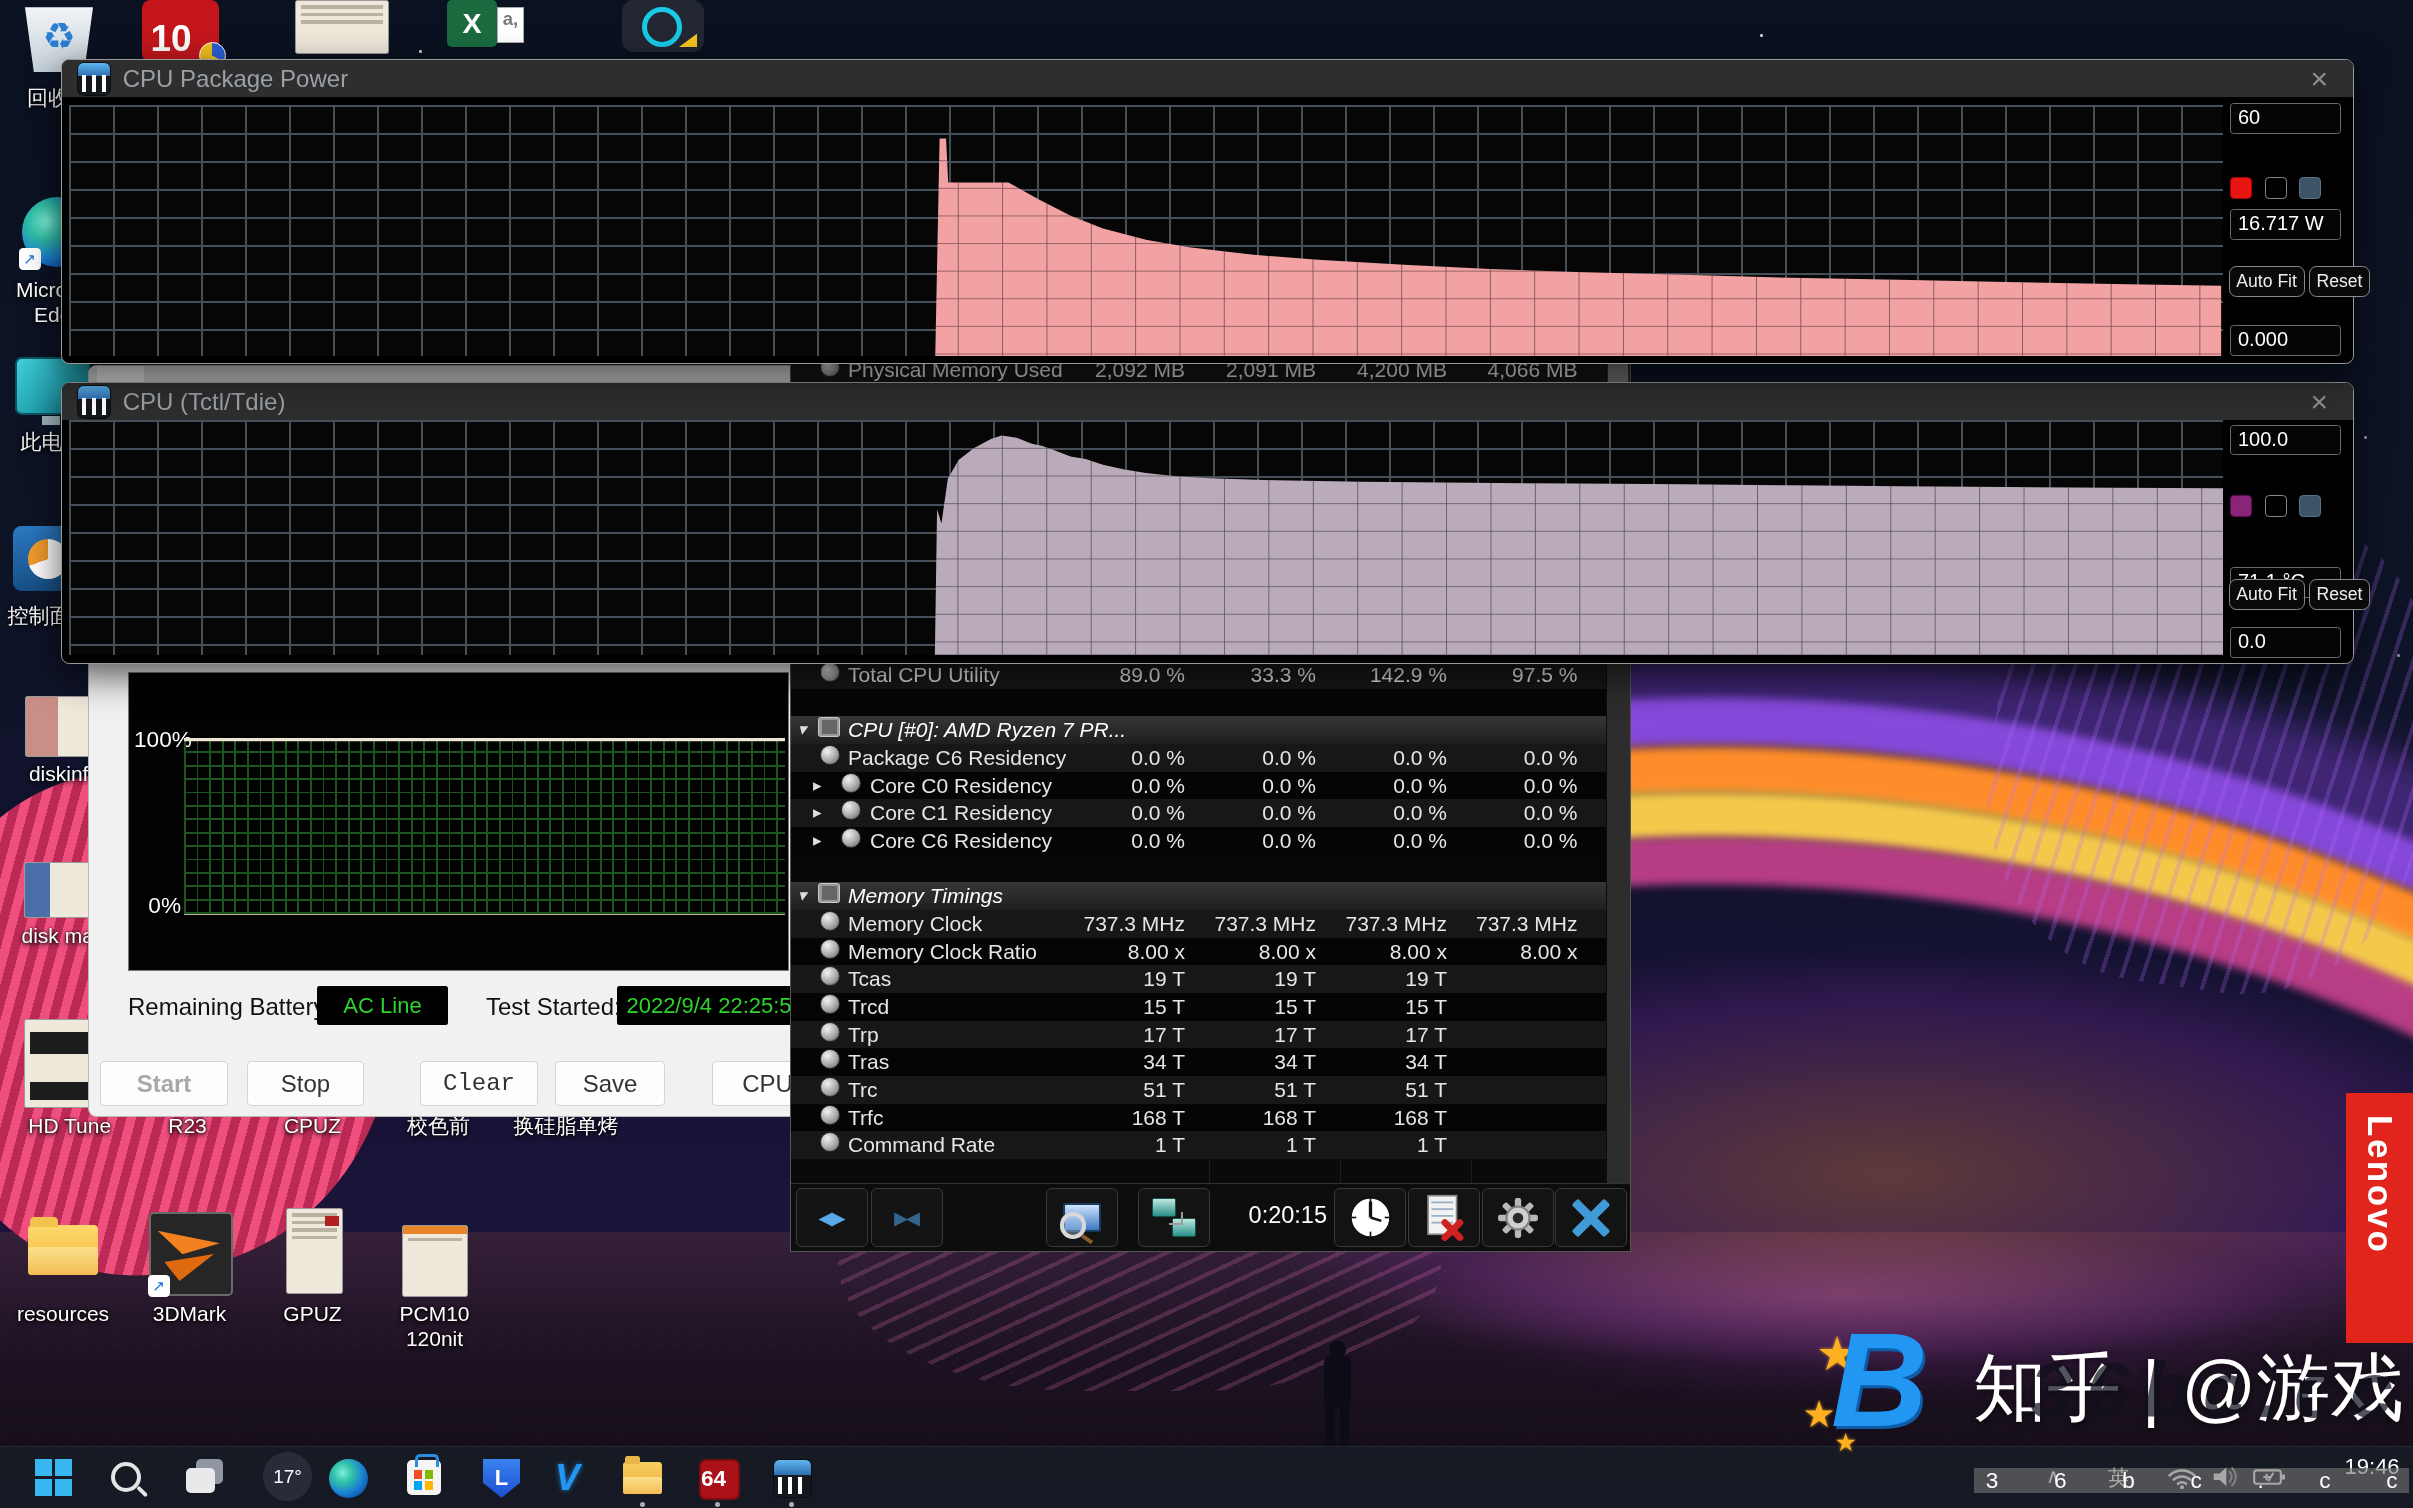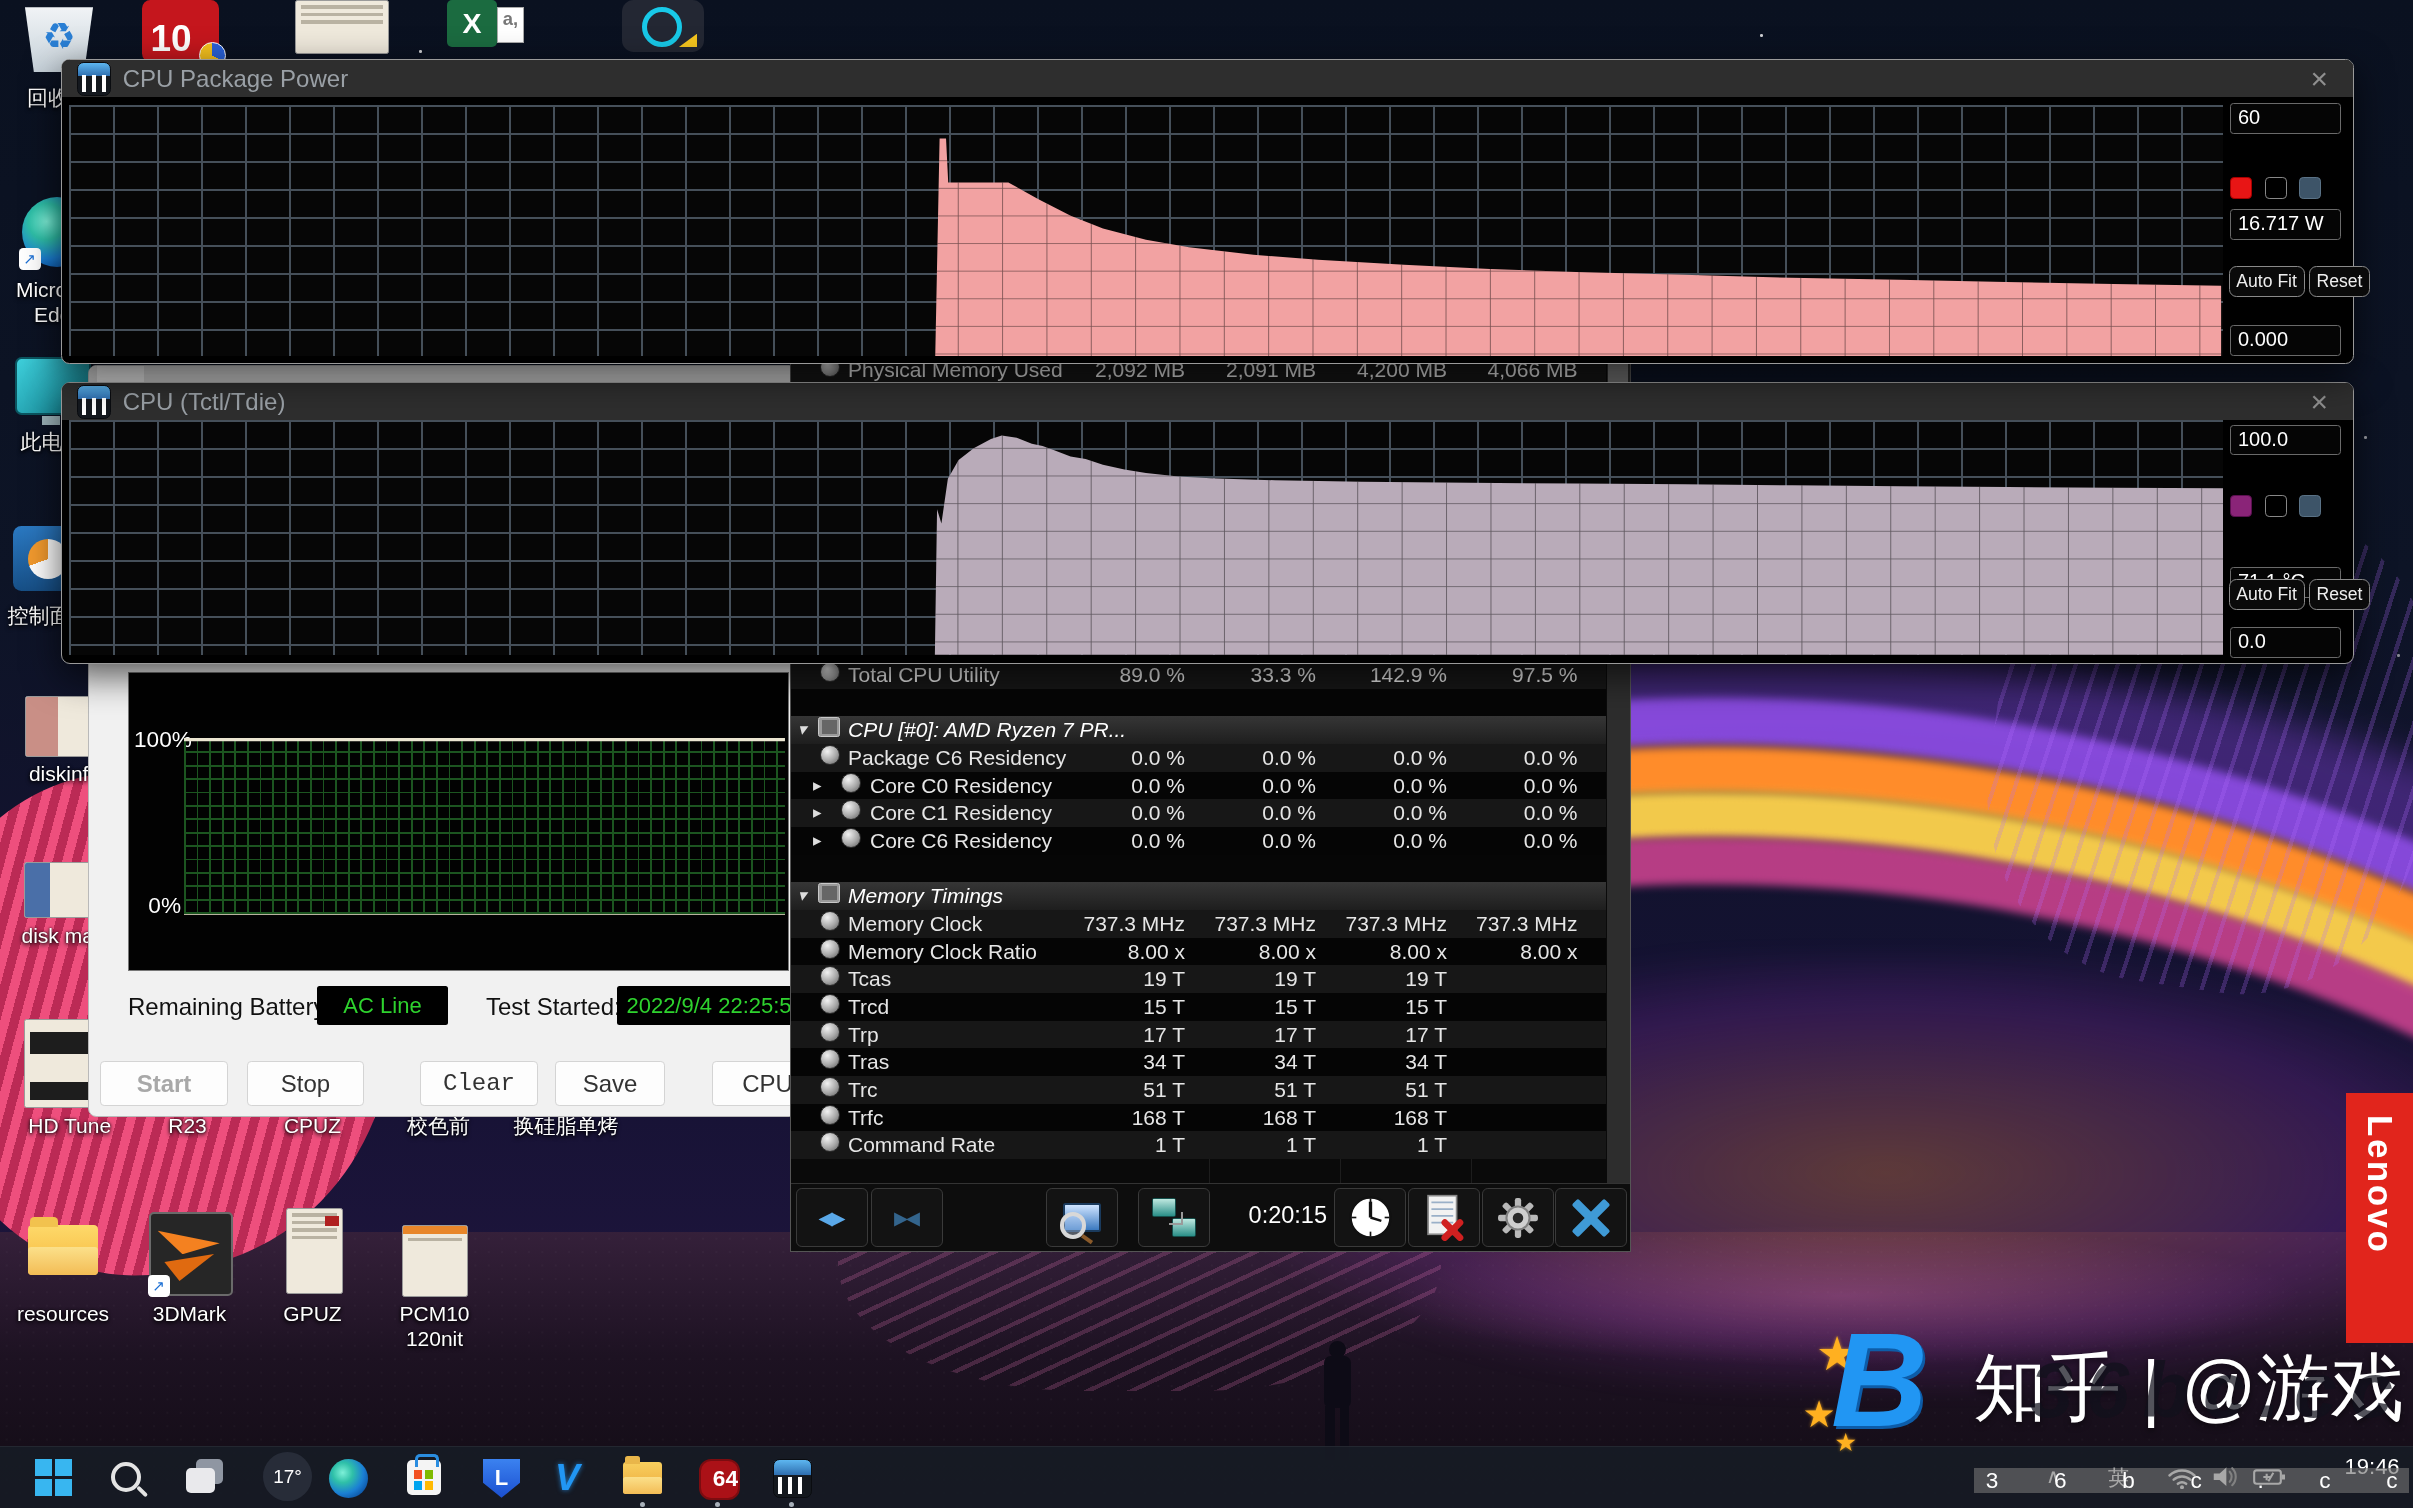--- a/index.html
+++ b/index.html
@@ -88,21 +88,21 @@
   .dmarkic .t2{position:absolute;left:13.4px;top:40px;width:54px;height:27px;background:#e06a10;clip-path:polygon(0 30%,92% 0,28% 100%);}
   .gpuzic{position:absolute;left:286px;top:1208px;width:55px;height:84px;z-index:1;}
   .gpuzic .r{position:absolute;right:3.4px;top:6.7px;width:13.4px;height:10px;background:#b02020;}
   .pcmic{position:absolute;left:402px;top:1225px;width:64px;height:70px;z-index:1;}
   .pcmic .o{position:absolute;left:0;top:0;width:100%;height:8.4px;background:#e8862a;}
 
   
   .gwin{position:absolute;left:61px;width:2291px;background:#000;border:1.7px solid #9a9a9a;border-radius:8.4px;
     box-shadow:0 11.7px 37px rgba(0,0,0,.65);}
   #win-power{top:59px;height:303px;z-index:50;}
-  #win-temp{top:382px;height:280px;z-index:40;border-radius:9px;}
+  #win-temp{top:382px;height:280px;z-index:40;}
   .tbar{height:37px;background:#2e2e2e;border-radius:6.7px 6.7px 0 0;display:flex;align-items:center;padding:0 15px;gap:11.7px;}
   .tbar .ttl{color:#9aa0a6;font-size:24px;}
   .wclose{position:absolute;right:18.4px;top:1.7px;color:#8f8f8f;font-size:30px;line-height:34px;padding:0 6.7px;}
   .hwico{width:32px;height:32px;border-radius:6.7px;border:1.7px solid #0a0c10;position:relative;overflow:hidden;
     background:linear-gradient(#5db6f0,#2f6fb0 40%,#14181e 42%);}
   .hwico .bars{position:absolute;left:4.2px;right:4.2px;bottom:2.5px;height:17px;
     background:repeating-linear-gradient(to right,#fff 0 4.2px,transparent 4.2px 10px);}
   .plot{position:absolute;left:6.7px;background:#060606;overflow:hidden;
     background-image:repeating-linear-gradient(to right,#454f59 0 1.7px,transparent 1.7px 44px),
                      repeating-linear-gradient(to bottom,#454f59 0 1.7px,transparent 1.7px 28px);}
@@ -186,22 +186,22 @@
   .store{position:relative;width:34px;height:35px;background:#f4f4f4;border-radius:5px;margin-top:1.7px;}
   .store::before{content:"";position:absolute;left:7.5px;top:-5.9px;width:18.4px;height:10px;border:3.4px solid #2a8de0;border-bottom:none;border-radius:5px 5px 0 0;}
   .store .sq{position:absolute;width:8.4px;height:8.4px;}
   .lshield{width:37px;height:39px;background:linear-gradient(#3b82f0,#1b4fd0);clip-path:polygon(0 0,100% 0,100% 62%,50% 100%,0 62%);
     display:flex;align-items:center;justify-content:center;color:#fff;font-weight:bold;font-size:22px;}
   .vic{color:#2196f3;font-size:37px;font-weight:bold;font-style:italic;line-height:37px;
     text-shadow:0 0 5px rgba(40,160,255,.7);}
   .tfolder{position:relative;width:39px;height:32px;margin-top:3.4px;background:linear-gradient(#f8cf5e,#eda93c);border-radius:3.4px;}
   .tfolder::before{content:"";position:absolute;left:1.7px;top:-5.9px;width:15px;height:7.5px;background:#e9b64a;border-radius:2.5px 2.5px 0 0;}
   .tfolder::after{content:"";position:absolute;left:0;bottom:0;width:100%;height:17px;background:linear-gradient(#fbe08a,#f3bc55);border-radius:2.5px;}
-  .b64{width:37px;height:37px;background:#ab1117;border:2.5px solid #7c0c10;border-radius:12px;color:#fff;
-    font-size:22.6px;font-weight:bold;display:flex;align-items:center;justify-content:flex-end;}
+  .b64{width:37px;height:37px;background:#ab1117;border:2.5px solid #7c0c10;border-radius:7px;color:#fff;
+    font-size:22.6px;font-weight:bold;display:flex;align-items:center;justify-content:flex-start;}
   .rundot{position:absolute;top:55px;width:5px;height:5px;border-radius:50%;background:#a8b0ba;}
   .trayic{position:absolute;top:17px;color:#fff;}
   #tray-time{position:absolute;right:13.4px;top:6.7px;color:#fff;font-size:22px;}
   #tray-ime{font-size:21px;}
   #tray-chev{font-size:20px;}
 
   
   #strip{position:absolute;left:1974px;top:1468px;width:412px;height:25px;background:rgba(115,115,115,.62);z-index:85;
     display:flex;align-items:center;justify-content:space-between;padding:0 11.7px;color:#fff;font-size:22.6px;}
   #brandmark{position:absolute;left:1831px;top:1321px;width:603px;height:134px;z-index:84;}

